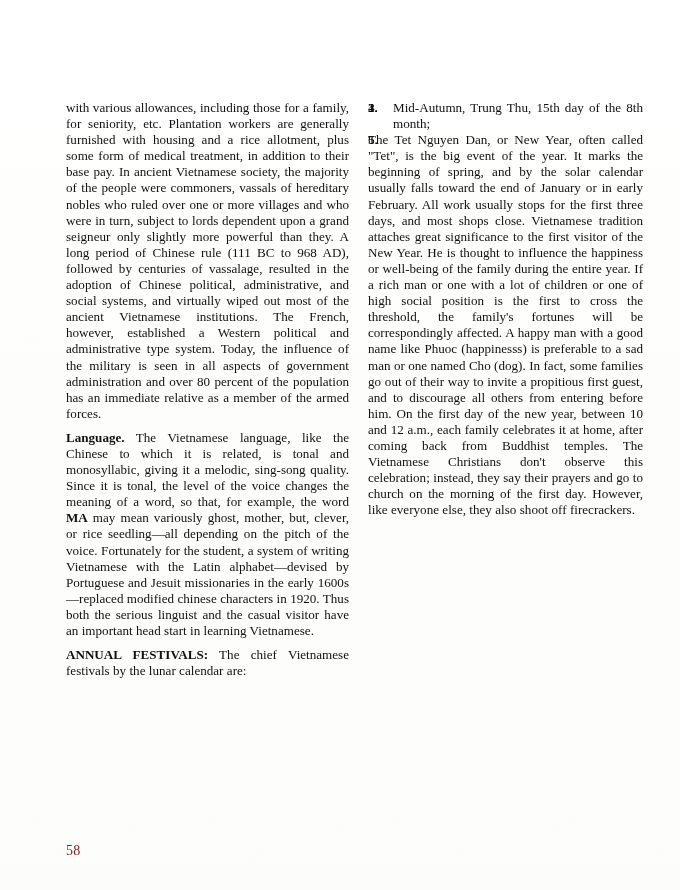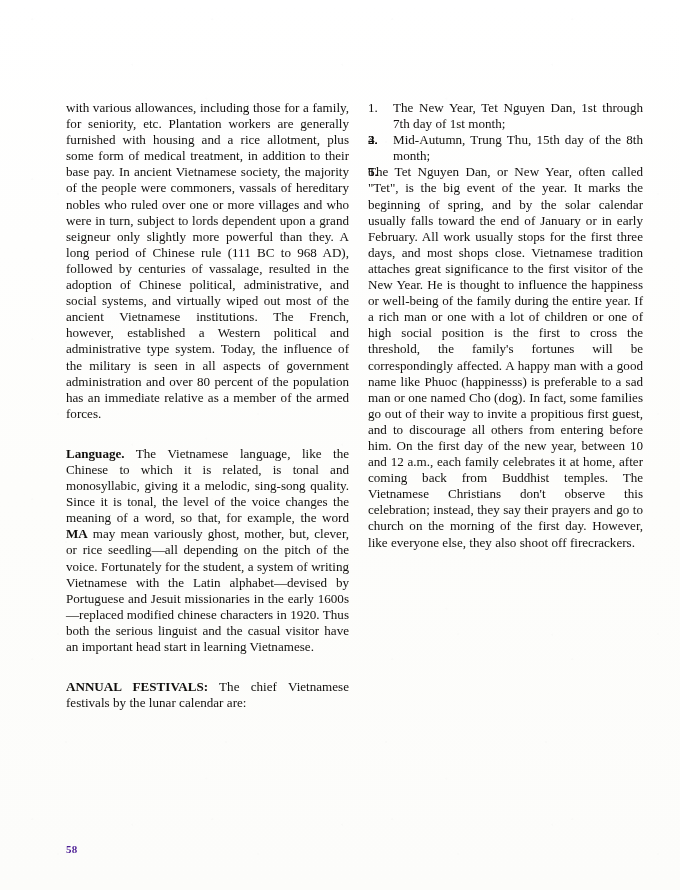--- a/index.html
+++ b/index.html
@@ -56,21 +56,21 @@
     hyphens: none;
     word-spacing: 0.1px;
   }
   .col-left  { left: 66px; }
   .col-right { left: 368px; width: 275px; }
 
   p {
     margin: 0;
     text-indent: 0;
   }
-  p + p { margin-top: 24px; }
+  p + p { margin-top: 8px; }
 
   b, .bold { font-weight: bold; }
 
   
   ol.festivals {
     margin: 0;
     padding: 0;
     list-style: none;
   }
   ol.festivals li {
@@ -89,24 +89,24 @@
   
   ol.festivals li .txt { display: inline; }
 
   .after-list { }
 
   .folio {
     position: absolute;
     left: 66px;
     top: 843px;
     font-family: "Liberation Serif", "DejaVu Serif", serif;
-    font-size: 11px;
-    font-weight: bold;
+    font-size: 14px;
+    font-weight: normal;
     letter-spacing: 0.3px;
-    color: #4c1d95;
+    color: #7f1d1d;
     z-index: 2;
   }
 </style>
 </head>
 <body>
 
 <div class="page">
 
   <div class="columns">
 
@@ -117,21 +117,21 @@
       <p><b>Language.</b><span>  The Vietnamese language, like the Chinese to which it is related, is tonal and monosyllabic, giving it a melodic, sing-song quality.  Since it is tonal, the level of the voice changes the meaning of a word, so that, for example, the word </span><b>MA</b><span> may mean variously ghost, mother, but, clever, or rice seedling—all depending on the pitch of the voice.  Fortunately for the student, a system of writing Vietnamese with the Latin alphabet—devised by Portuguese and Jesuit missionaries in the early 1600s—replaced modified chinese characters in 1920.  Thus both the serious linguist and the casual visitor have an important head start in learning Vietnamese.</span></p>
 
       <p><b>ANNUAL FESTIVALS:</b><span>  The chief Vietnamese festivals by the lunar calendar are:</span></p>
 
     </div>
 
     <div class="col col-right">
 
       <ol class="festivals">
         <li>
-          <span class="num">1.</span><span class="txt">The New Year, Tet Nguyen Dan, 1st through 7th day of 1st month;</span>
+          <span class="num">1.</span>
         </li>
         <li>
           <span class="num">2.</span>
         </li>
         <li>
           <span class="num">3.</span>
         </li>
         <li>
           <span class="num">4.</span><span class="txt">Mid-Autumn, Trung Thu, 15th day of the 8th month;</span>
         </li>

